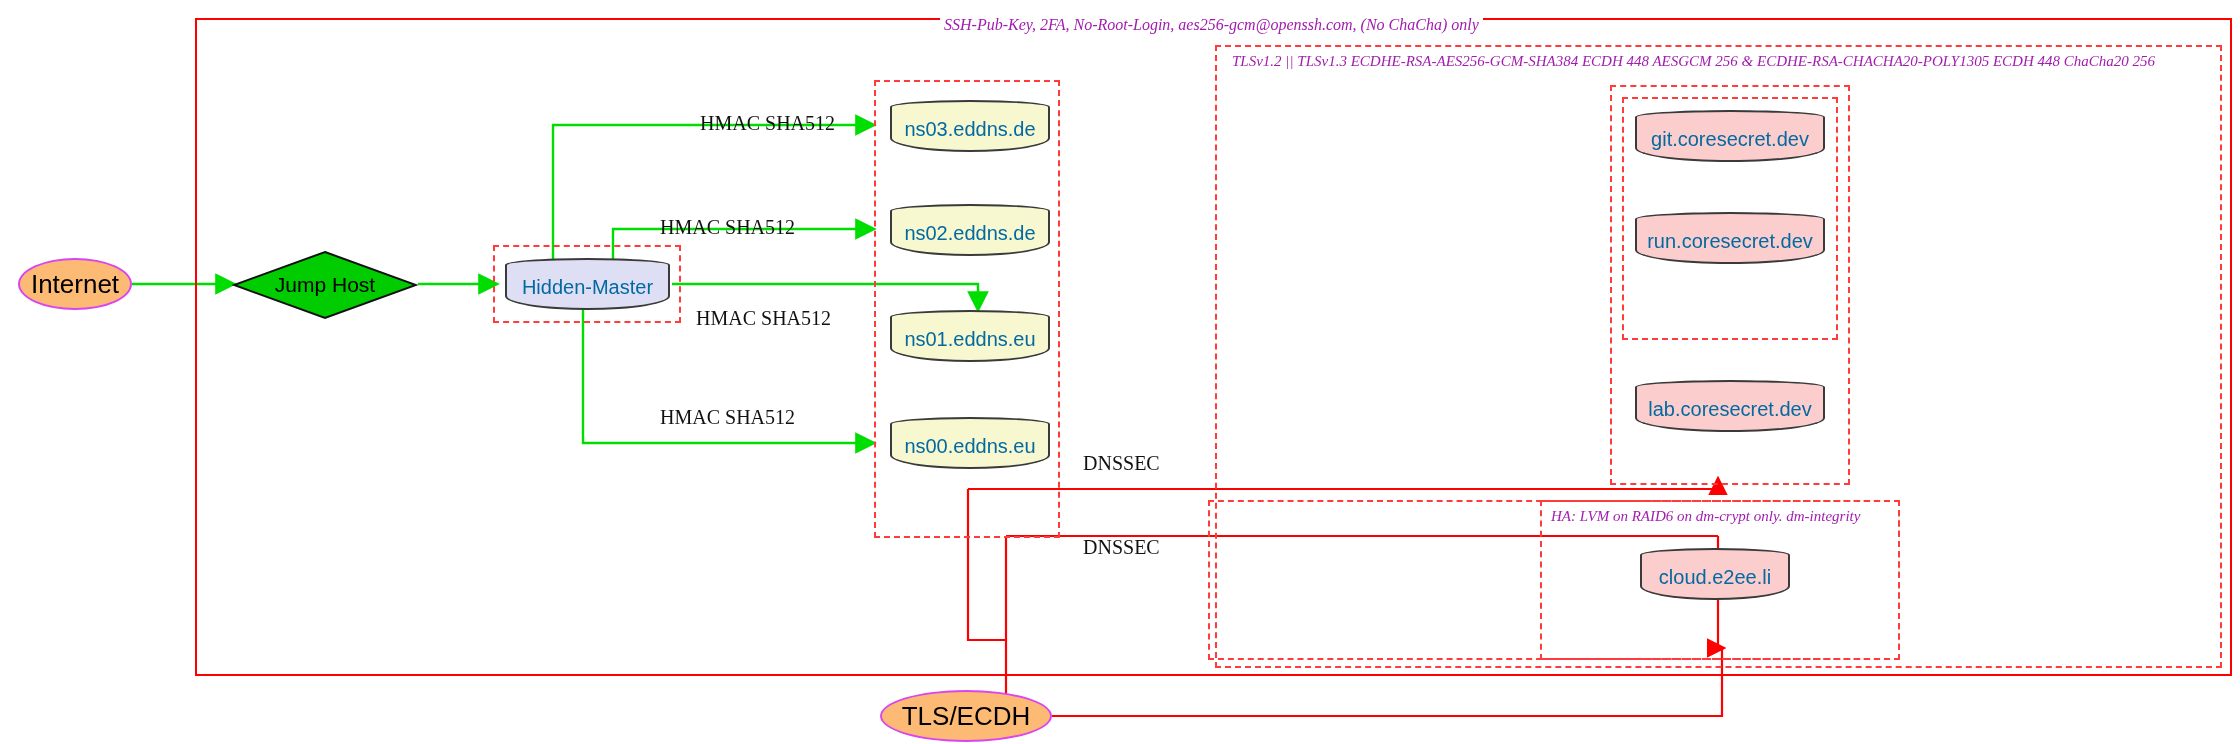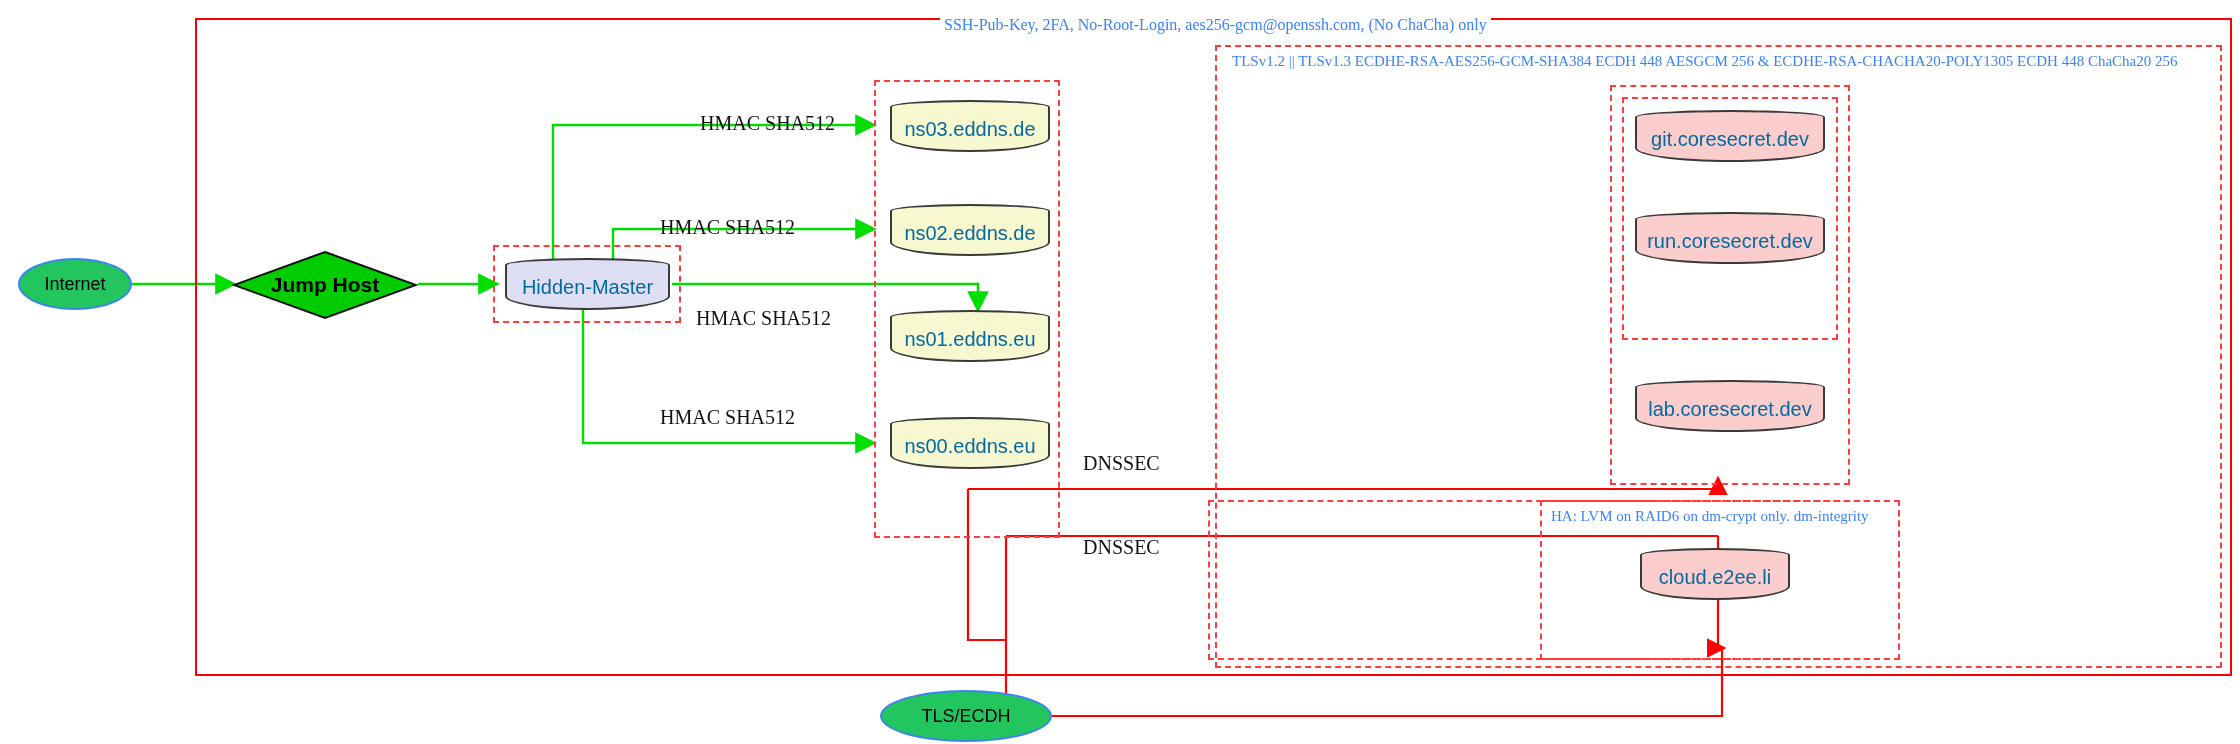--- a/index.html
+++ b/index.html
@@ -8,28 +8,28 @@
   #stage{position:absolute;left:0;top:0;width:2240px;height:744px;}
   svg#wires{position:absolute;left:0;top:0;width:2240px;height:744px;pointer-events:none;}
 
   
   .box{position:absolute;box-sizing:border-box;}
   .box-solid{border:2px solid #ff0000;}
   .box-dashed{border:2px dashed #ff3b3b;}
 
   
   .caption{position:absolute;font-family:"Liberation Serif",serif;
-           color:#3b82f6;white-space:nowrap;background:#ffffff;padding:0 4px;}
+           color:#a21caf;white-space:nowrap;background:#ffffff;padding:0 4px;font-style:italic;}
 
   
   .node{position:absolute;box-sizing:border-box;display:flex;
         align-items:center;justify-content:center;color:#000;}
 
-  .ellipse{border:2px solid #3b82f6;border-radius:50%;background:#22c55e;
-           font-size:18px;}
+  .ellipse{border:2px solid #d946ef;border-radius:50%;background:#fdba74;
+           font-size:26px;}
 
   .diamond-wrap{position:absolute;}
   .diamond-wrap .dlabel{position:absolute;left:0;top:0;width:100%;height:100%;
         display:flex;align-items:center;justify-content:center;
         font-size:21px;color:#000;z-index:2;}
 
   
   .cyl{position:absolute;box-sizing:border-box;}
   .cyl .body{position:absolute;left:0;right:0;top:7px;bottom:0;
              border:2px solid #3a3a3a;border-top:none;
@@ -108,21 +108,21 @@
 
   <div class="box box-dashed" style="left:1208px;top:500px;width:692px;height:160px;"></div>
   <div class="caption" style="left:1547px;top:508px;font-size:15px;">HA: LVM on RAID6 on dm-crypt only. dm-integrity</div>
 
   <div class="box box-dashed" style="left:1540px;top:500px;width:360px;height:160px;"></div>
 
   <div class="node ellipse" style="left:18px;top:258px;width:114px;height:52px;">
     <span>Internet</span>
   </div>
 
-  <div class="diamond-wrap" style="left:232px;top:250px;width:186px;height:70px;font-weight:bold;">
+  <div class="diamond-wrap" style="left:232px;top:250px;width:186px;height:70px;">
     <svg width="186" height="70" viewBox="0 0 186 70">
       <polygon points="93,2 184,35 93,68 2,35" fill="#00cc00" stroke="#111" stroke-width="2"></polygon>
     </svg>
     <span class="dlabel">Jump Host</span>
   </div>
 
   <div class="cyl cyl-lav" style="left:505px;top:258px;width:165px;height:52px;">
     <div class="cap"></div>
     <div class="body"></div>
     <div class="txt">Hidden-Master</div>

